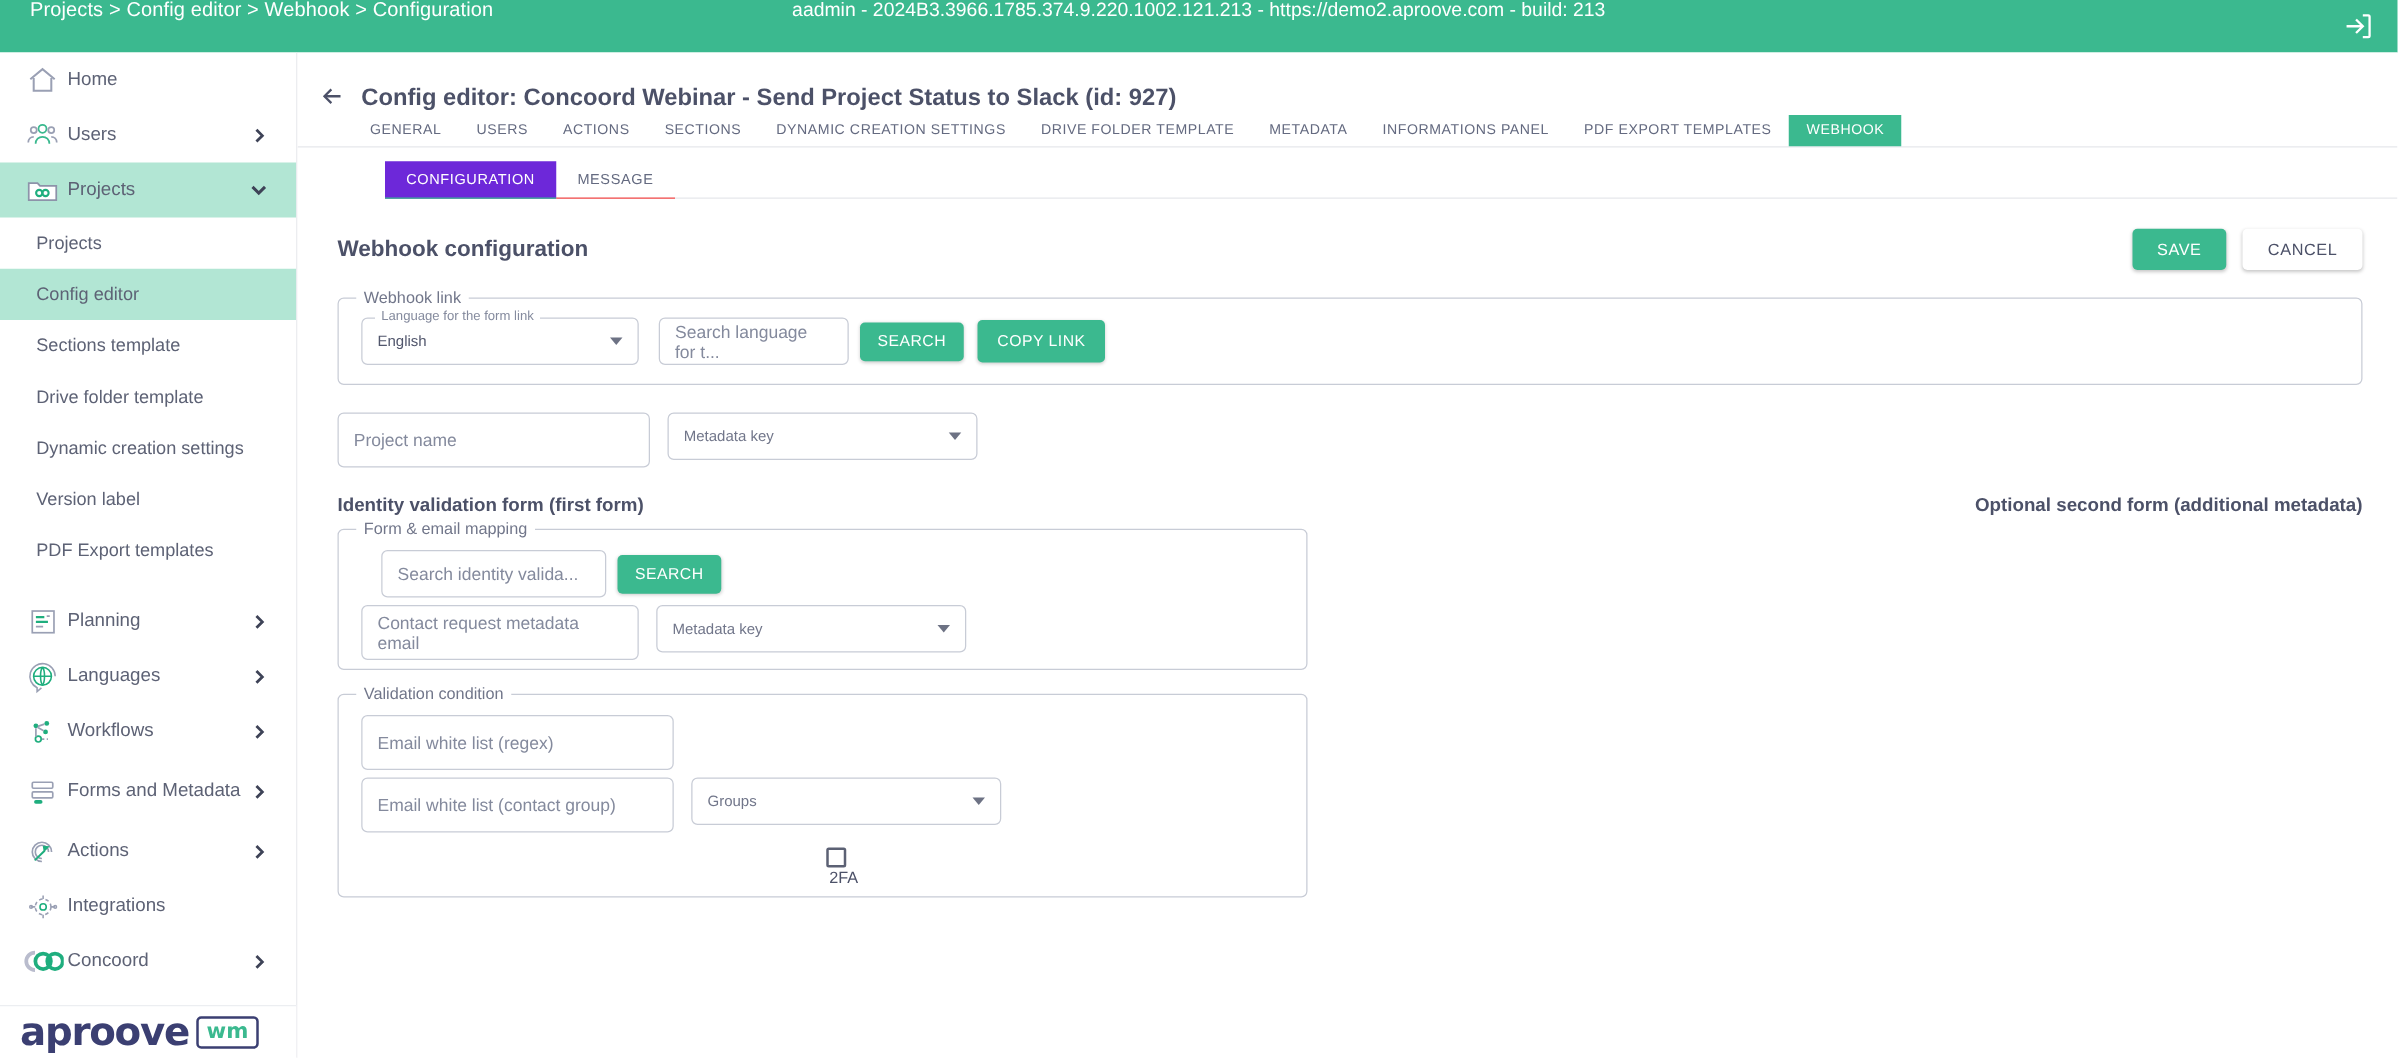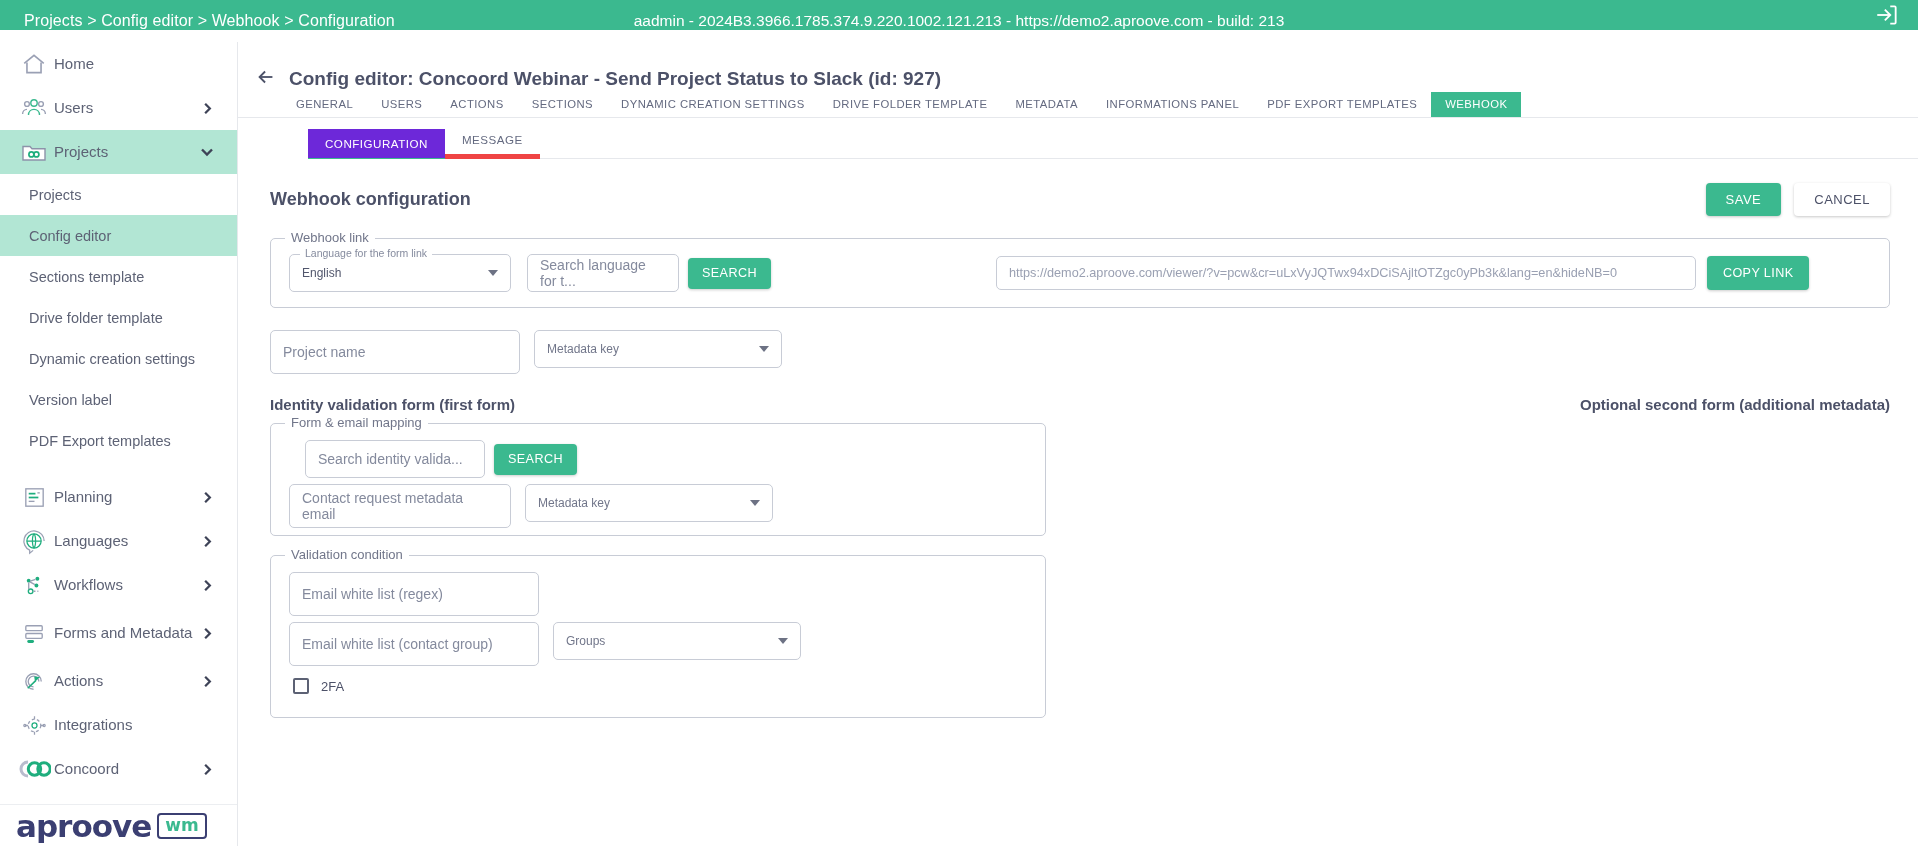--- a/index.html
+++ b/index.html
@@ -9,23 +9,23 @@
     width: 1918px; height: 846px;
     overflow: hidden;
     background: #ffffff;
     font-family: "Liberation Sans", sans-serif;
     color: #4c5168;
   }
 
   
   .topbar {
     position: absolute; top: 0; left: 0;
-    width: 1918px; height: 30px;
+    width: 1918px; height: 42px;
     background: #3bb98f;
-    display: flex; align-items: flex-end;
+    display: flex; align-items: flex-start;
     color: #ffffff;
   }
   .breadcrumb {
     margin-left: 24px;
     font-size: 16px;
     letter-spacing: .1px;
     white-space: nowrap;
   }
   .topbar-center {
     position: absolute;
@@ -160,21 +160,21 @@
     height: 33px;
     padding-left: 70px;
     margin-top: 8px;
   }
   .subtab {
     font-size: 11.6px;
     letter-spacing: .5px;
     color: #646a80;
     padding: 8px 17px;
     cursor: pointer;
-    border-bottom: 5px solid #ef4444;
+    border-bottom: 1px solid #ef4444;
   }
   .subtab.active {
     background: #6d28d9;
     color: #ffffff;
     border-bottom: 1px solid #3bb98f;
   }
   .subtab-filler {
     flex: 1;
     border-bottom: 1px solid #e6e8ec;
     height: 33px;
@@ -569,23 +569,20 @@
       <div class="form-field" style="width:222px;">
         <span class="float-label">Language for the form link</span>
         <span class="select-val">English</span>
         <span class="caret"></span>
       </div>
       <div class="form-field" style="width:152px; margin-left:16px;">
         <span class="ph">Search language for t...</span>
       </div>
       <button class="btn-search" style="margin-left:9px;">SEARCH</button>
 
-      <div class="form-field" style="width:700px; margin-left:225px; height:34px;">
-        <span class="ph" style="font-size:12.7px; color:#9aa0b2; white-space:nowrap; overflow:hidden;">https://demo2.aproove.com/viewer/?v=pcw&amp;cr=uLxVyJQTwx94xDCiSAjltOTZgc0yPb3k&amp;lang=en&amp;hideNB=0</span>
-      </div>
       <button class="btn-copy" style="margin-left:11px;">COPY LINK</button>
     </div>
   </fieldset>
 
   <div class="row" style="padding:22px 0 0 32px;">
     <div class="form-field tallish" style="width:250px;">
       <span class="ph">Project name</span>
     </div>
     <div class="form-field" style="width:248px; margin-left:14px; margin-top:-6px;">
       <span class="select-val" style="color:#71768a;">Metadata key</span>
@@ -626,19 +623,19 @@
     </div>
     <div class="row" style="padding:6px 0 0 18px;">
       <div class="form-field tallish" style="width:250px;">
         <span class="ph">Email white list (contact group)</span>
       </div>
       <div class="form-field" style="width:248px; margin-left:14px; margin-top:-6px;">
         <span class="select-val" style="color:#71768a;">Groups</span>
         <span class="caret"></span>
       </div>
     </div>
-    <div class="row" style="padding:12px 0 0 22px;">
+    <div class="row" style="padding:12px 0 0 22px;flex-direction:column;">
       <div class="checkbox-box"></div>
       <div style="font-size:13px; color:#4c5168; margin-left:12px;">2FA</div>
     </div>
   </fieldset>
 
 </div>
 
 </body></html>

